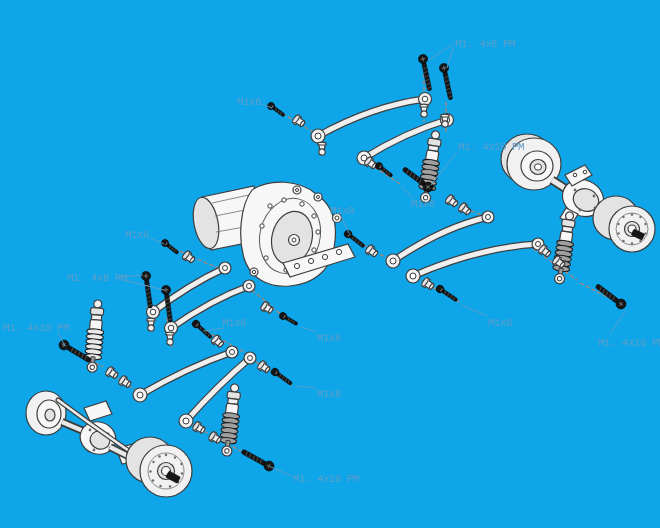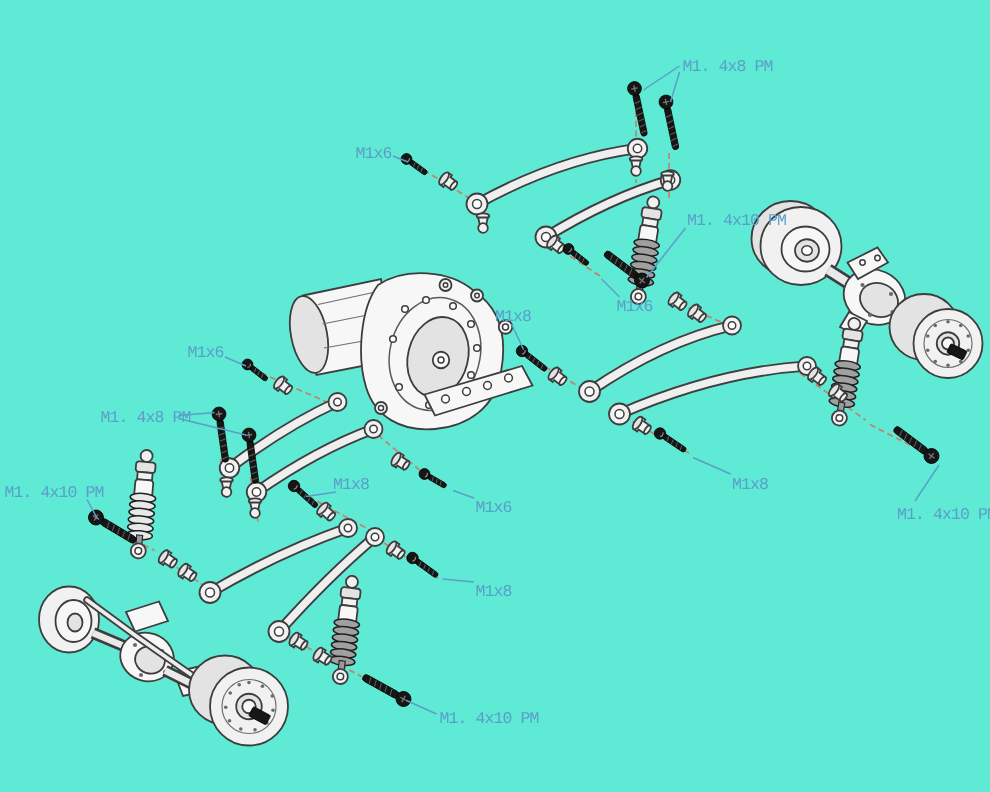--- a/index.html
+++ b/index.html
@@ -1,16 +1,16 @@
 <!DOCTYPE html>
 <html style="--label: #5b9ec9; --axis_dash: #c87f62; --line: #3d3d3d; --screw: #161616; --background: #ffffff;"><head>
 <meta charset="utf-8">
 <style>
   html,body{margin:0;padding:0;background:#ffffff;}
-  .stage{width:660px;height:528px;position:relative;background:#5eead4;overflow:hidden;}
+  .stage{width:660px;height:528px;position:relative;background:#0ea5e9;overflow:hidden;}
   svg{display:block;}
   .outline{stroke:var(--line,#3d3d3d);stroke-width:1.2;fill:#f1f1f1;}
   .face{stroke:var(--line,#3d3d3d);stroke-width:1.2;fill:#f7f7f7;}
   .shade{stroke:var(--line,#3d3d3d);stroke-width:1.2;fill:#e3e3e3;}
   .hole{stroke:var(--line,#3d3d3d);stroke-width:1;fill:#ffffff;}
   .thin{stroke:#6f6f6f;stroke-width:0.8;fill:none;}
   .dot{fill:#6a6a6a;stroke:none;}
   .dark{fill:var(--screw,#161616);stroke:#000;stroke-width:0.5;}
   .coil{fill:var(--coil,#a0a0a0);stroke:#1f1f1f;stroke-width:1;}
   .rod-o{stroke:#3f3f3f;stroke-width:7.5;fill:none;stroke-linecap:round;}

